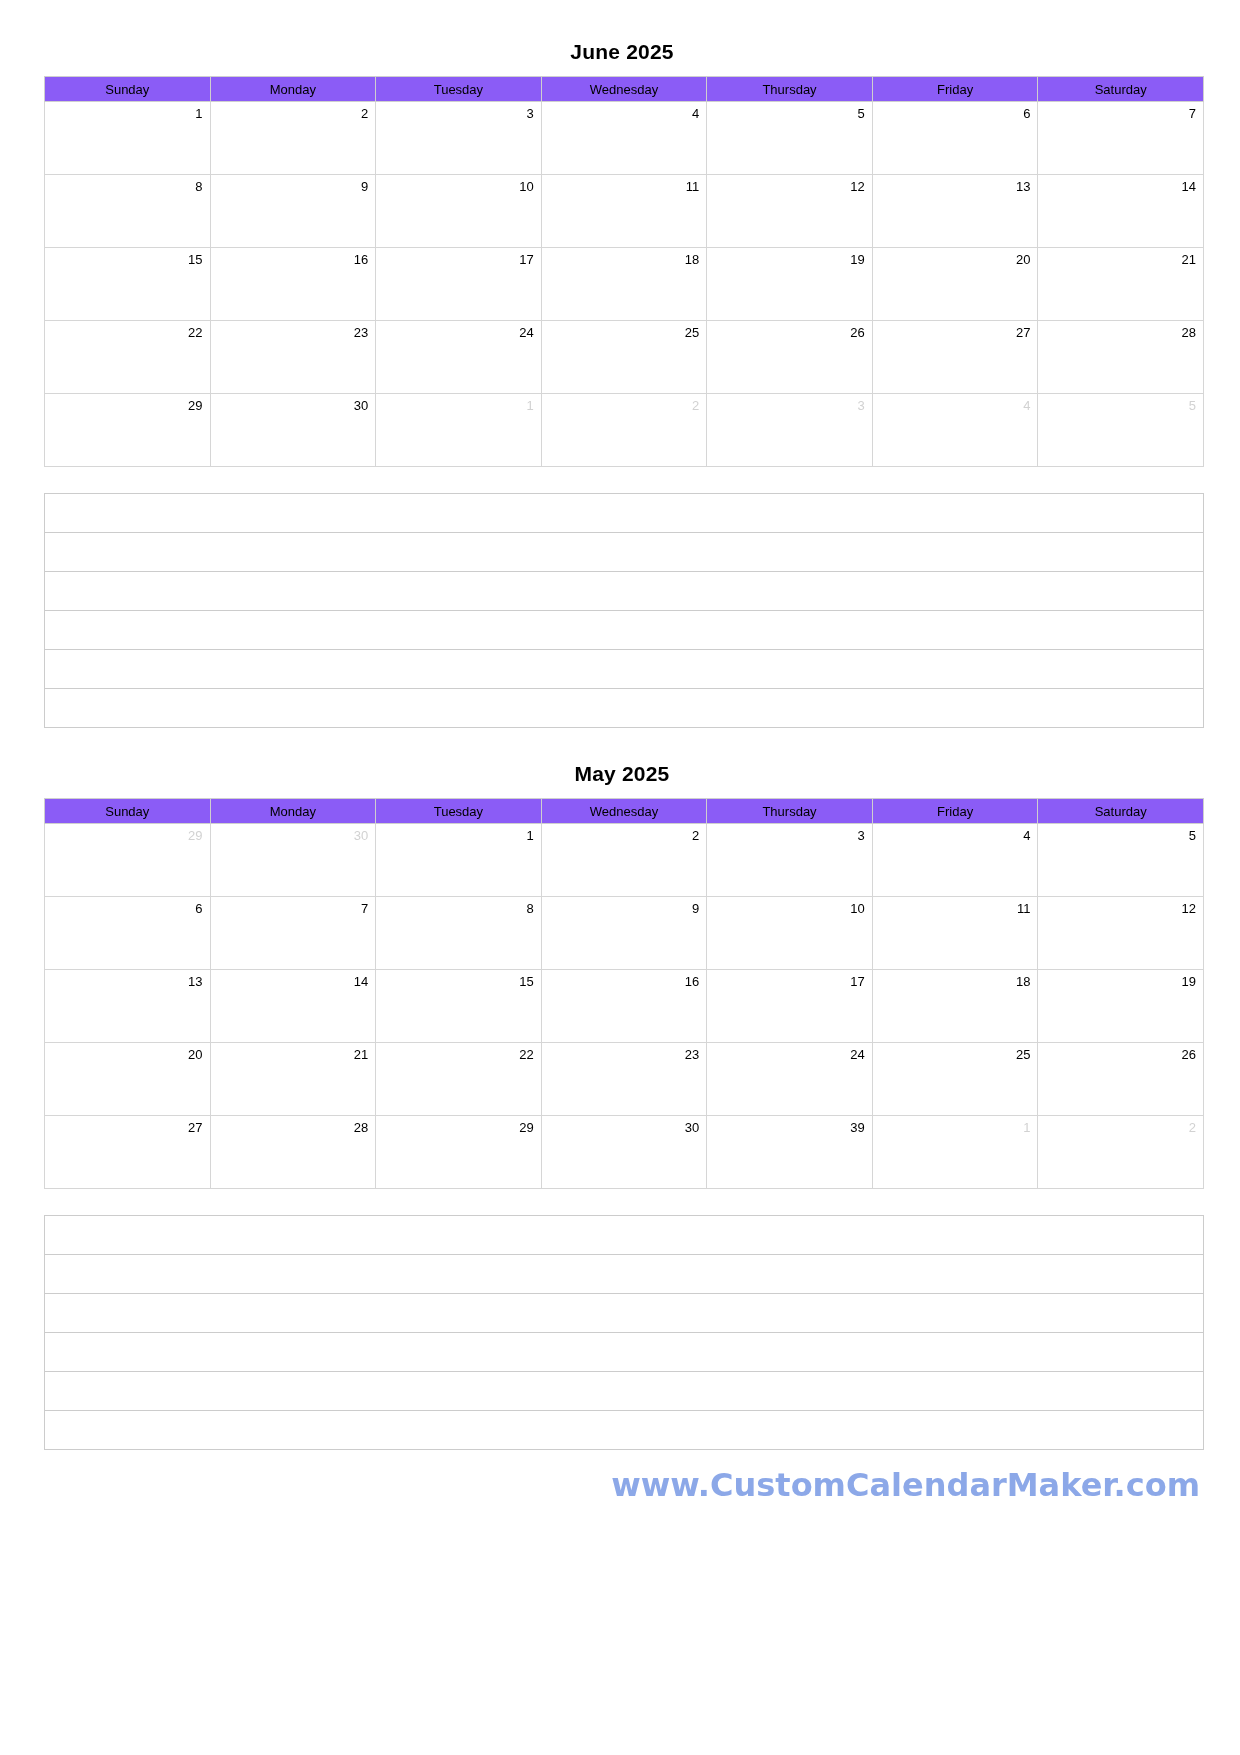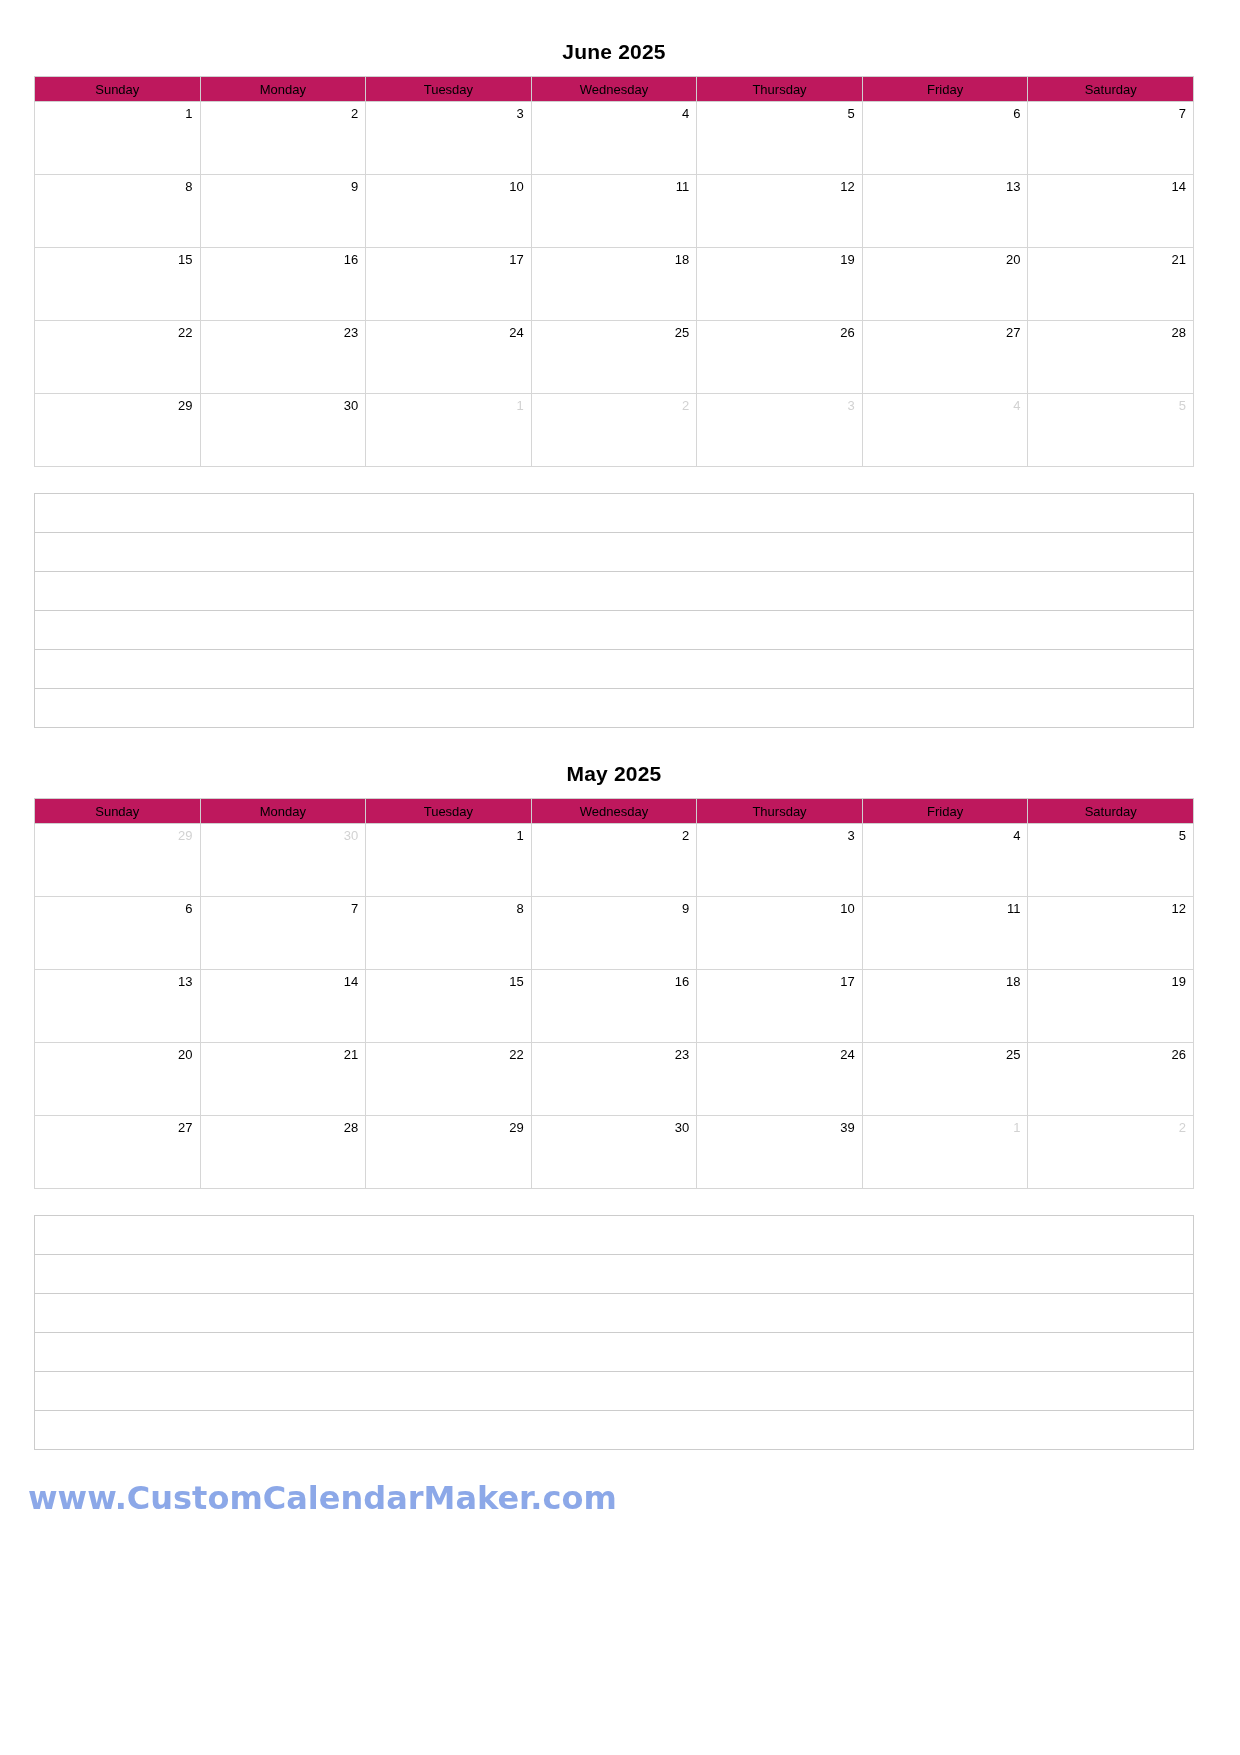--- a/index.html
+++ b/index.html
@@ -11,21 +11,21 @@
     width: 1240px;
     height: 1755px;
     font-family: "Liberation Sans", sans-serif;
     color: #000000;
     position: relative;
   }
   .page {
     width: 1240px;
     height: 1255px;
     box-sizing: border-box;
-    padding: 30px 40px 0 28px;
+    padding: 30px 40px 0 44px;
   }
   .month-block {
     width: 100%;
   }
   .month-title {
     text-align: center;
     font-size: 21px;
     font-weight: bold;
     letter-spacing: 0.2px;
     margin: 10px 0 12px 0;
@@ -38,21 +38,21 @@
     margin: 0 auto;
   }
   table.cal th {
     border: 1px solid #cfcfcf;
     font-size: 13px;
     font-weight: normal;
     height: 20px;
     padding: 2px 0;
     text-align: center;
     color: #000;
-    background: #be185d;
+    background: #8b5cf6;
   }
   table.cal td {
     border: 1px solid #d6d6d6;
     height: 68px;
     vertical-align: top;
     text-align: right;
     font-size: 13px;
     padding: 4px 7px 0 0;
     color: #000;
     background: #ffffff;
@@ -64,22 +64,22 @@
     border-collapse: collapse;
     table-layout: fixed;
     width: 1160px;
     margin: 26px auto 0 auto;
   }
   table.notes td {
     border: 1px solid #cccccc;
     height: 36px;
   }
   .footer {
-    text-align: left;
-    margin-top: 29px;
+    text-align: right;
+    margin-top: 16px;
   }
   .footer-link {
     font-family: "DejaVu Sans", sans-serif;
     font-size: 32px;
     font-weight: bold;
     color: #8ca8e8;
     letter-spacing: 0px;
     text-decoration: none;
   }
   .spacer-between {

